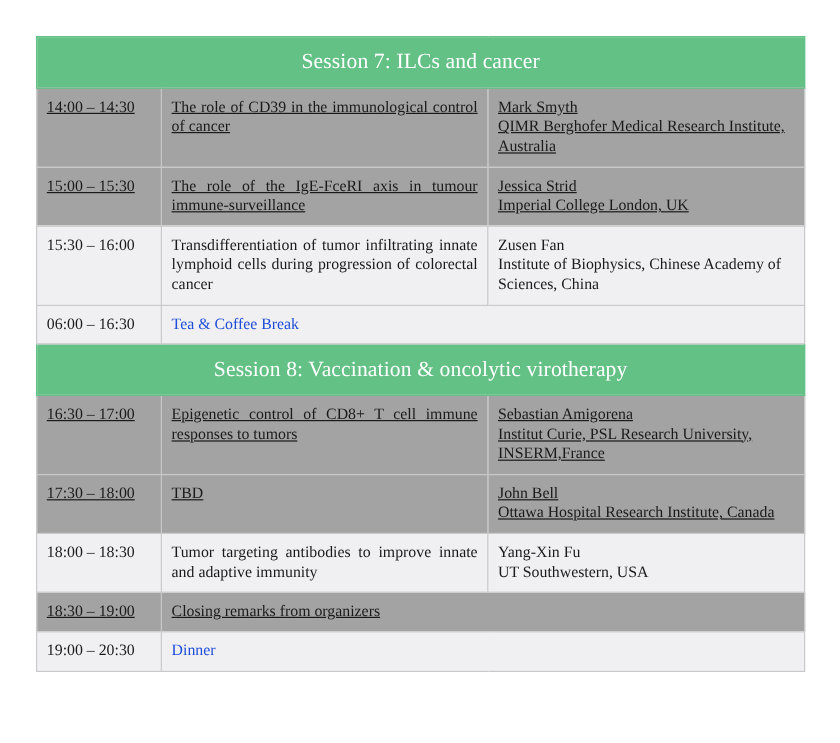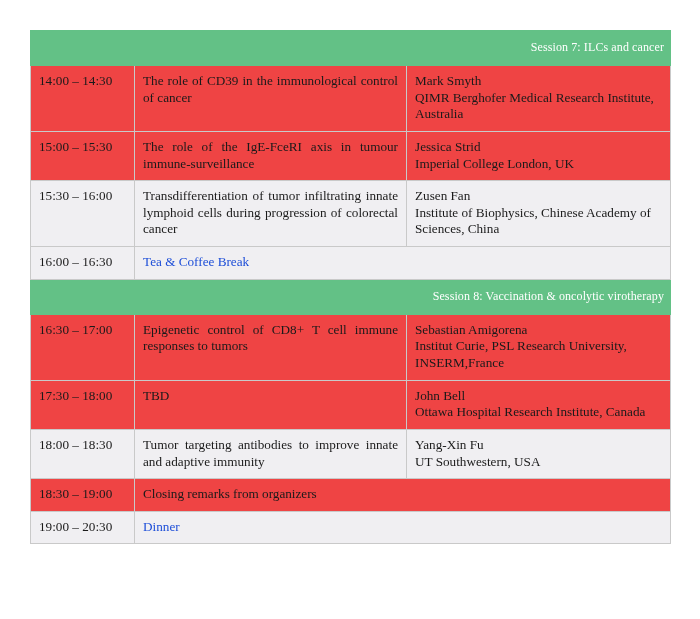--- a/index.html
+++ b/index.html
@@ -32,28 +32,28 @@
     vertical-align: top;
     line-height: 1.26;
   }
   col.c-time { width: 104px; }
   col.c-title { width: 272px; }
   col.c-speaker { width: 264px; }
 
   tr.session-header td {
     background: #63c186;
     color: #ffffff;
-    text-align: right;
-    font-size: 12px;
+    text-align: center;
+    font-size: 18px;
     padding: 9px 6px 10px 6px;
     border: 1px solid #63c186;
     letter-spacing: 0.1px;
     margin-left: 12px;
   }
-  tr.row-white td { background: #ef4444; }
+  tr.row-white td { background: #a3a3a3; text-decoration: underline; }
   tr.row-grey td  { background: #f0eff2; }
 
   td.time { white-space: nowrap; }
   td.title { text-align: justify; margin-top: 16px; }
   td.speaker { }
 
   .speaker-name { display: block; }
   .speaker-affil { display: block; }
 
   .break-text {
@@ -98,21 +98,21 @@
       <tr class="row-grey">
         <td class="time">15:30 – 16:00</td>
         <td class="title">Transdifferentiation of tumor infiltrating innate lymphoid cells during progression of colorectal cancer</td>
         <td class="speaker">
           <span class="speaker-name">Zusen Fan</span>
           <span class="speaker-affil">Institute of Biophysics, Chinese Academy of Sciences, China</span>
         </td>
       </tr>
 
       <tr class="row-grey">
-        <td class="time">16:00 – 16:30</td>
+        <td class="time">06:00 – 16:30</td>
         <td class="title break-text" colspan="2">Tea &amp; Coffee Break</td>
       </tr>
 
       <tr class="session-header">
         <td colspan="3">Session 8: Vaccination &amp; oncolytic virotherapy</td>
       </tr>
 
       <tr class="row-white">
         <td class="time">16:30 – 17:00</td>
         <td class="title">Epigenetic control of CD8+ T cell immune responses to tumors</td>

